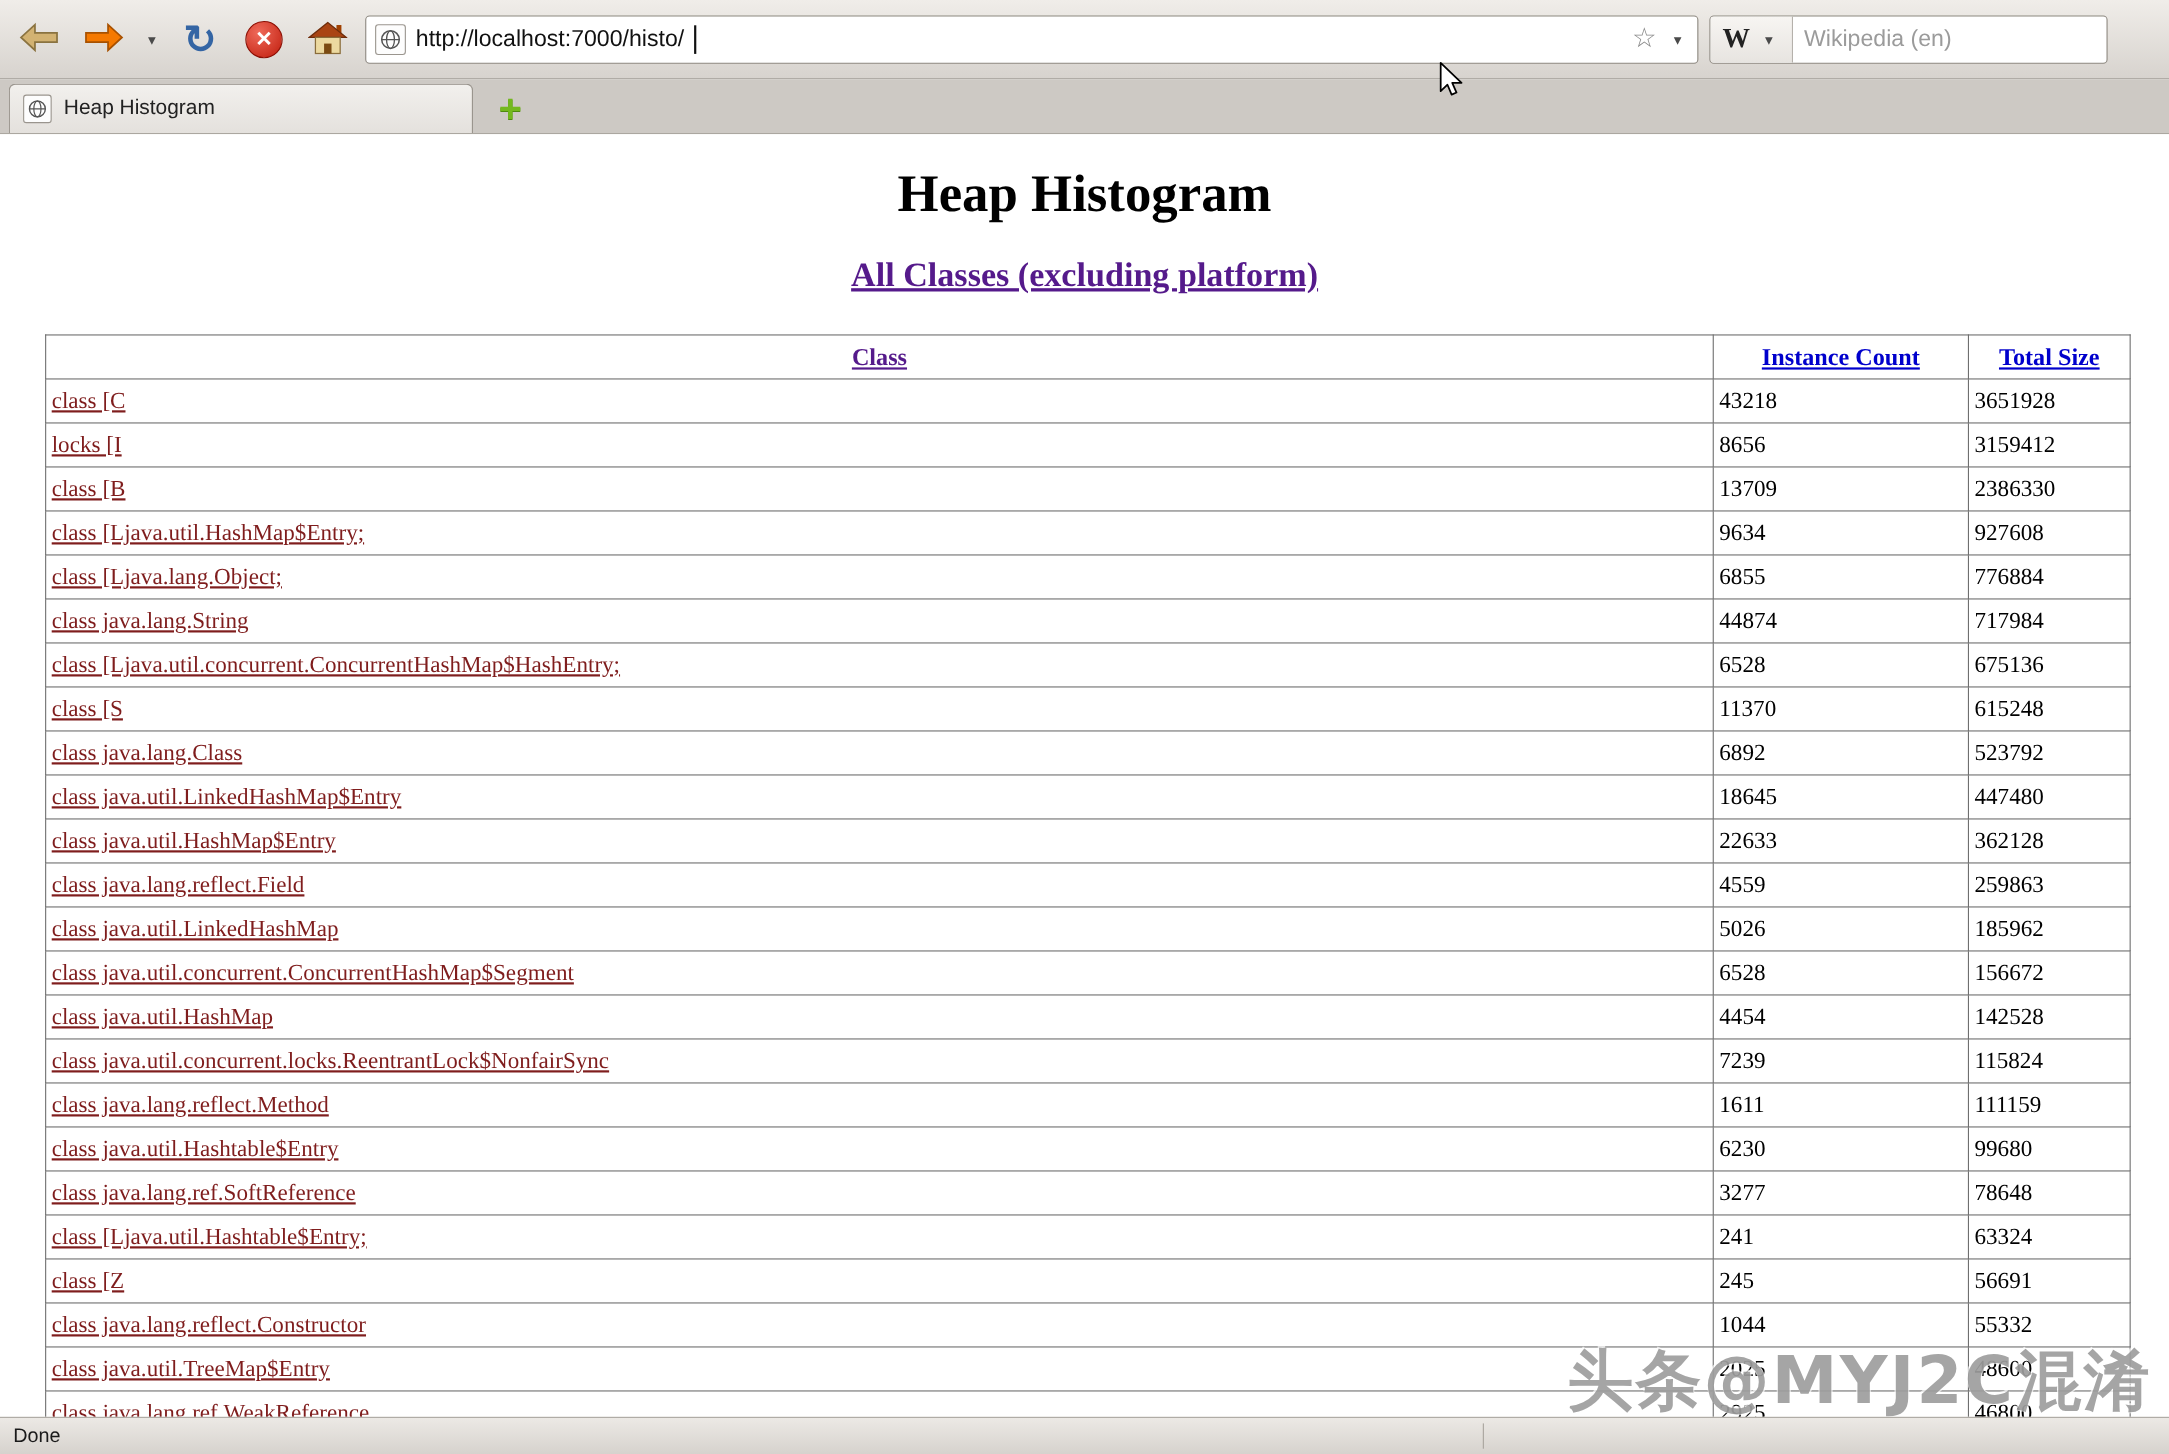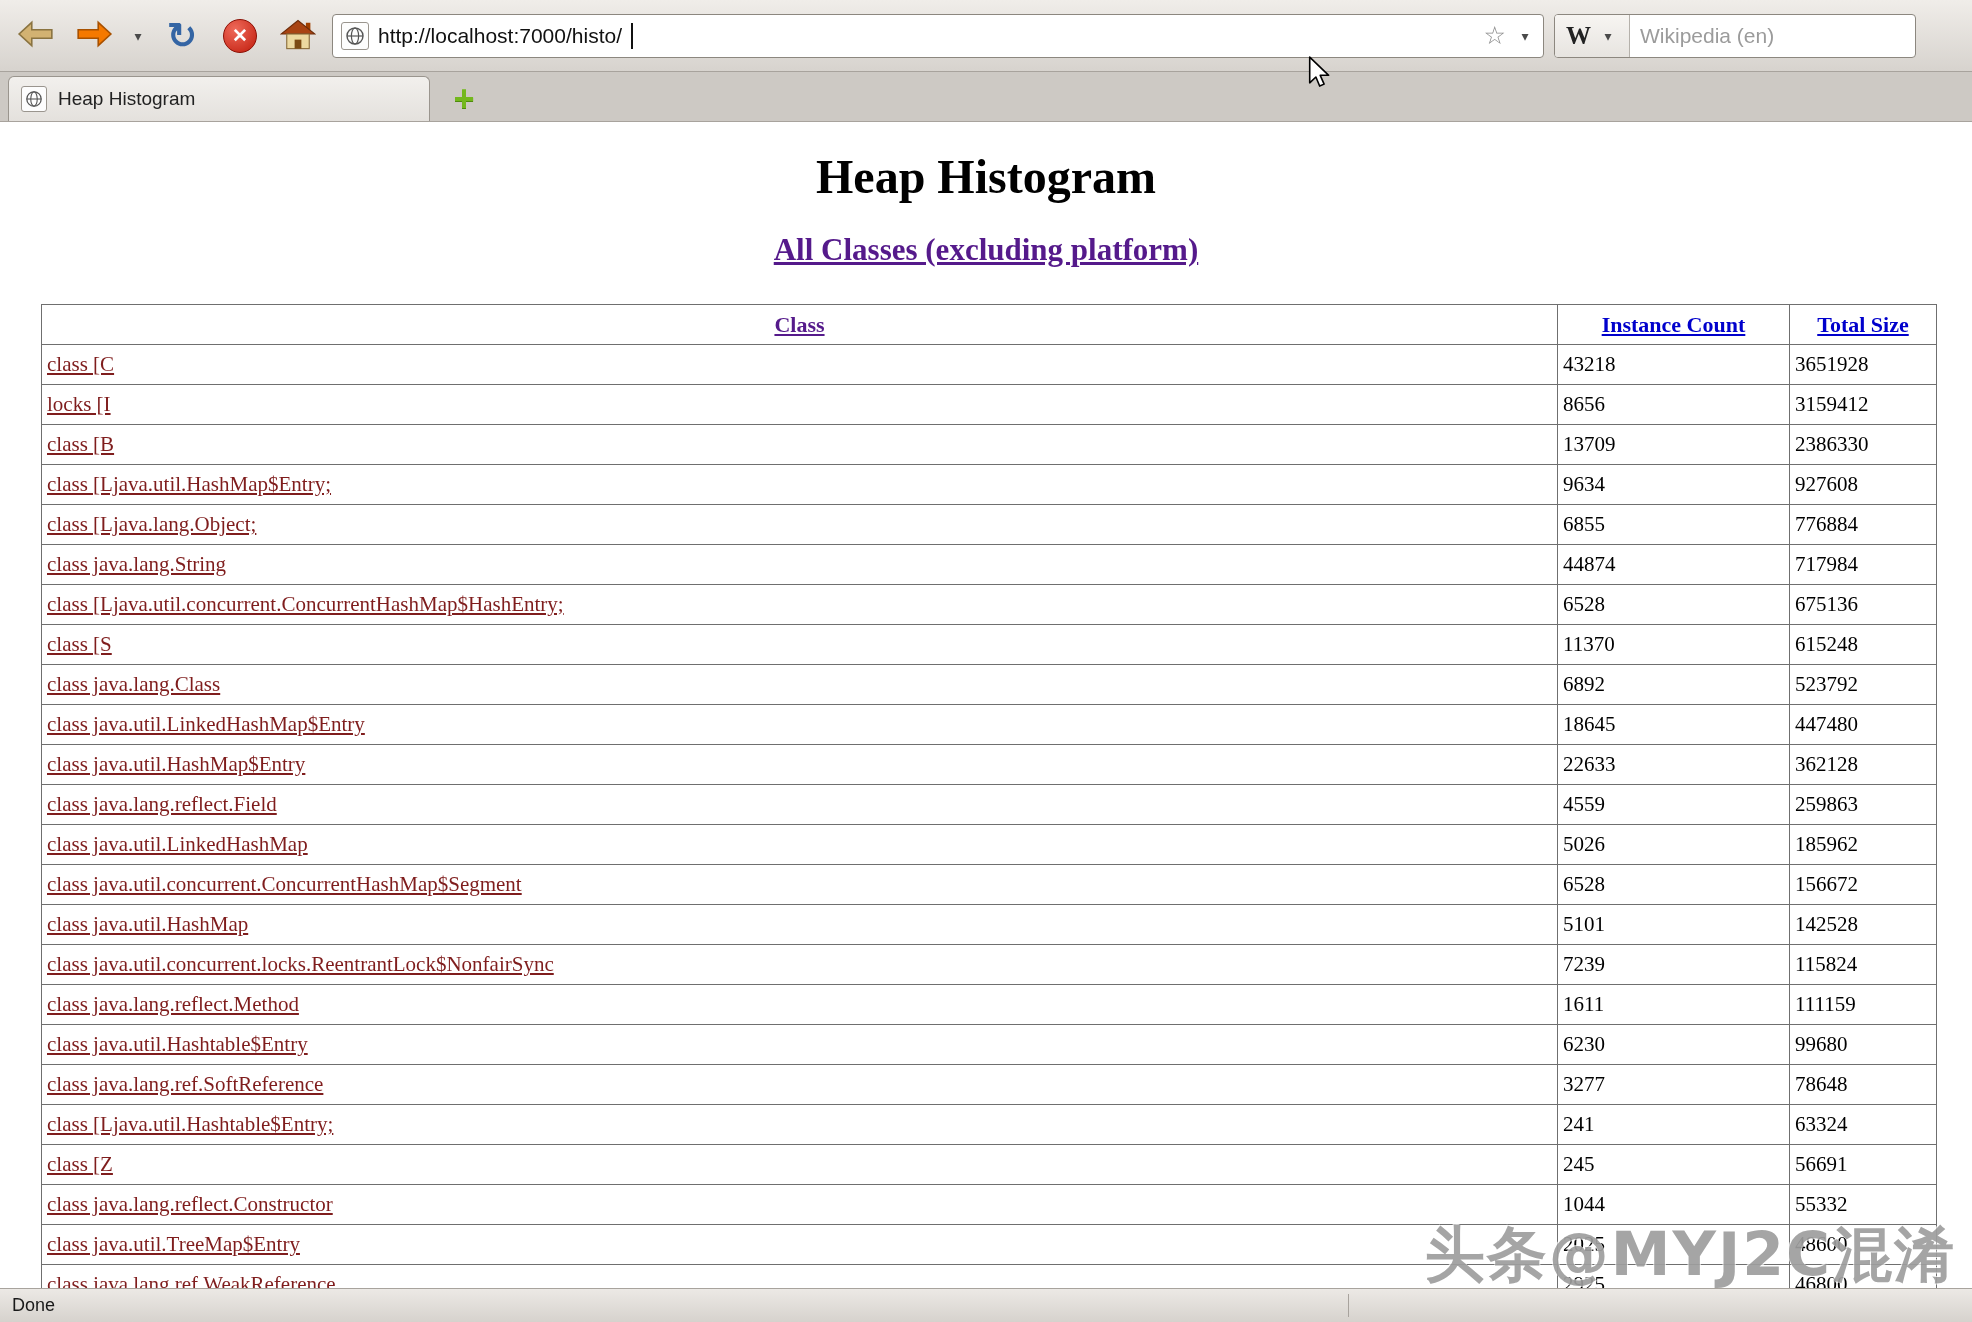--- a/index.html
+++ b/index.html
@@ -282,21 +282,21 @@
             <td>5026</td>
             <td>185962</td>
           </tr>
           <tr>
             <td><a href="#">class java.util.concurrent.ConcurrentHashMap$Segment</a></td>
             <td>6528</td>
             <td>156672</td>
           </tr>
           <tr>
             <td><a href="#">class java.util.HashMap</a></td>
-            <td>5101</td>
+            <td>4454</td>
             <td>142528</td>
           </tr>
           <tr>
             <td><a href="#">class java.util.concurrent.locks.ReentrantLock$NonfairSync</a></td>
             <td>7239</td>
             <td>115824</td>
           </tr>
           <tr>
             <td><a href="#">class java.lang.reflect.Method</a></td>
             <td>1611</td>

